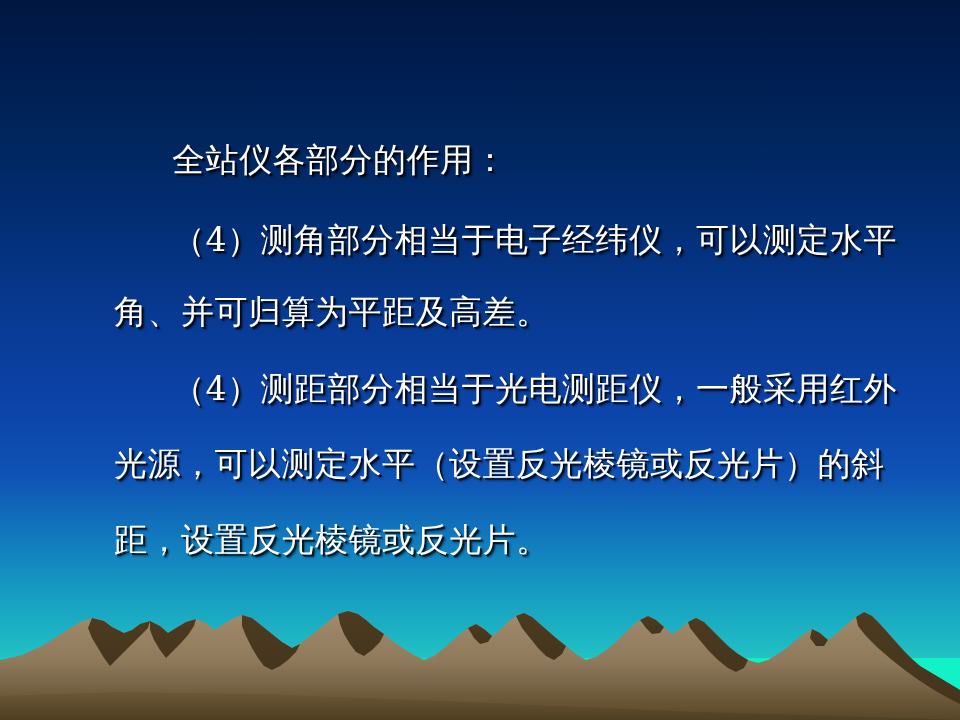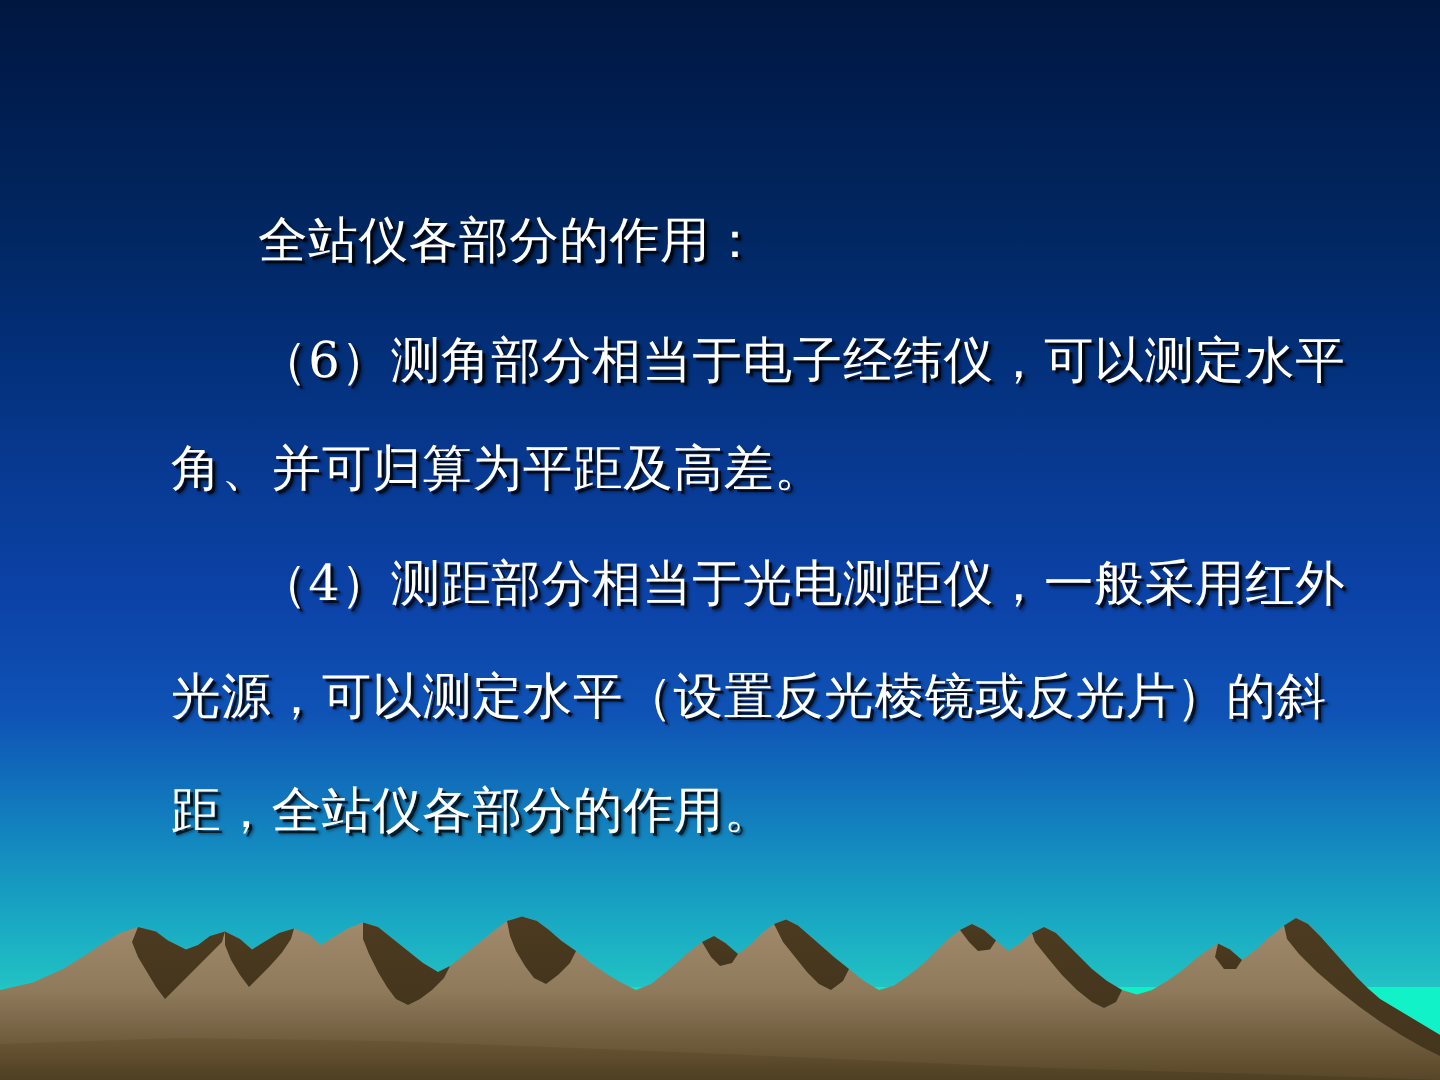--- a/index.html
+++ b/index.html
@@ -160,20 +160,20 @@
                L948,98 L934,90 L920,81 L906,71 L892,60 L878,48 L866,36
                L858,26 Z"></path>
     </g>
 
     <path fill="url(#gBase)" opacity="0.95" d="M0,96 L120,92 L260,94 L420,100 L560,106 L700,112 L840,116 L960,120
          L960,120 L0,120 Z"></path>
   </svg>
 
   <div class="text-block">
     <div class="line l1">全站仪各部分的作用：</div>
-    <div class="line l2">（6）测角部分相当于电子经纬仪，可以测定水平</div>
+    <div class="line l2">（4）测角部分相当于电子经纬仪，可以测定水平</div>
     <div class="line l3">角、并可归算为平距及高差。</div>
     <div class="line l4">（4）测距部分相当于光电测距仪，一般采用红外</div>
     <div class="line l5">光源，可以测定水平（设置反光棱镜或反光片）的斜</div>
-    <div class="line l6">距，全站仪各部分的作用。</div>
+    <div class="line l6">距，设置反光棱镜或反光片。</div>
   </div>
 
 </div>
 
 </body></html>

